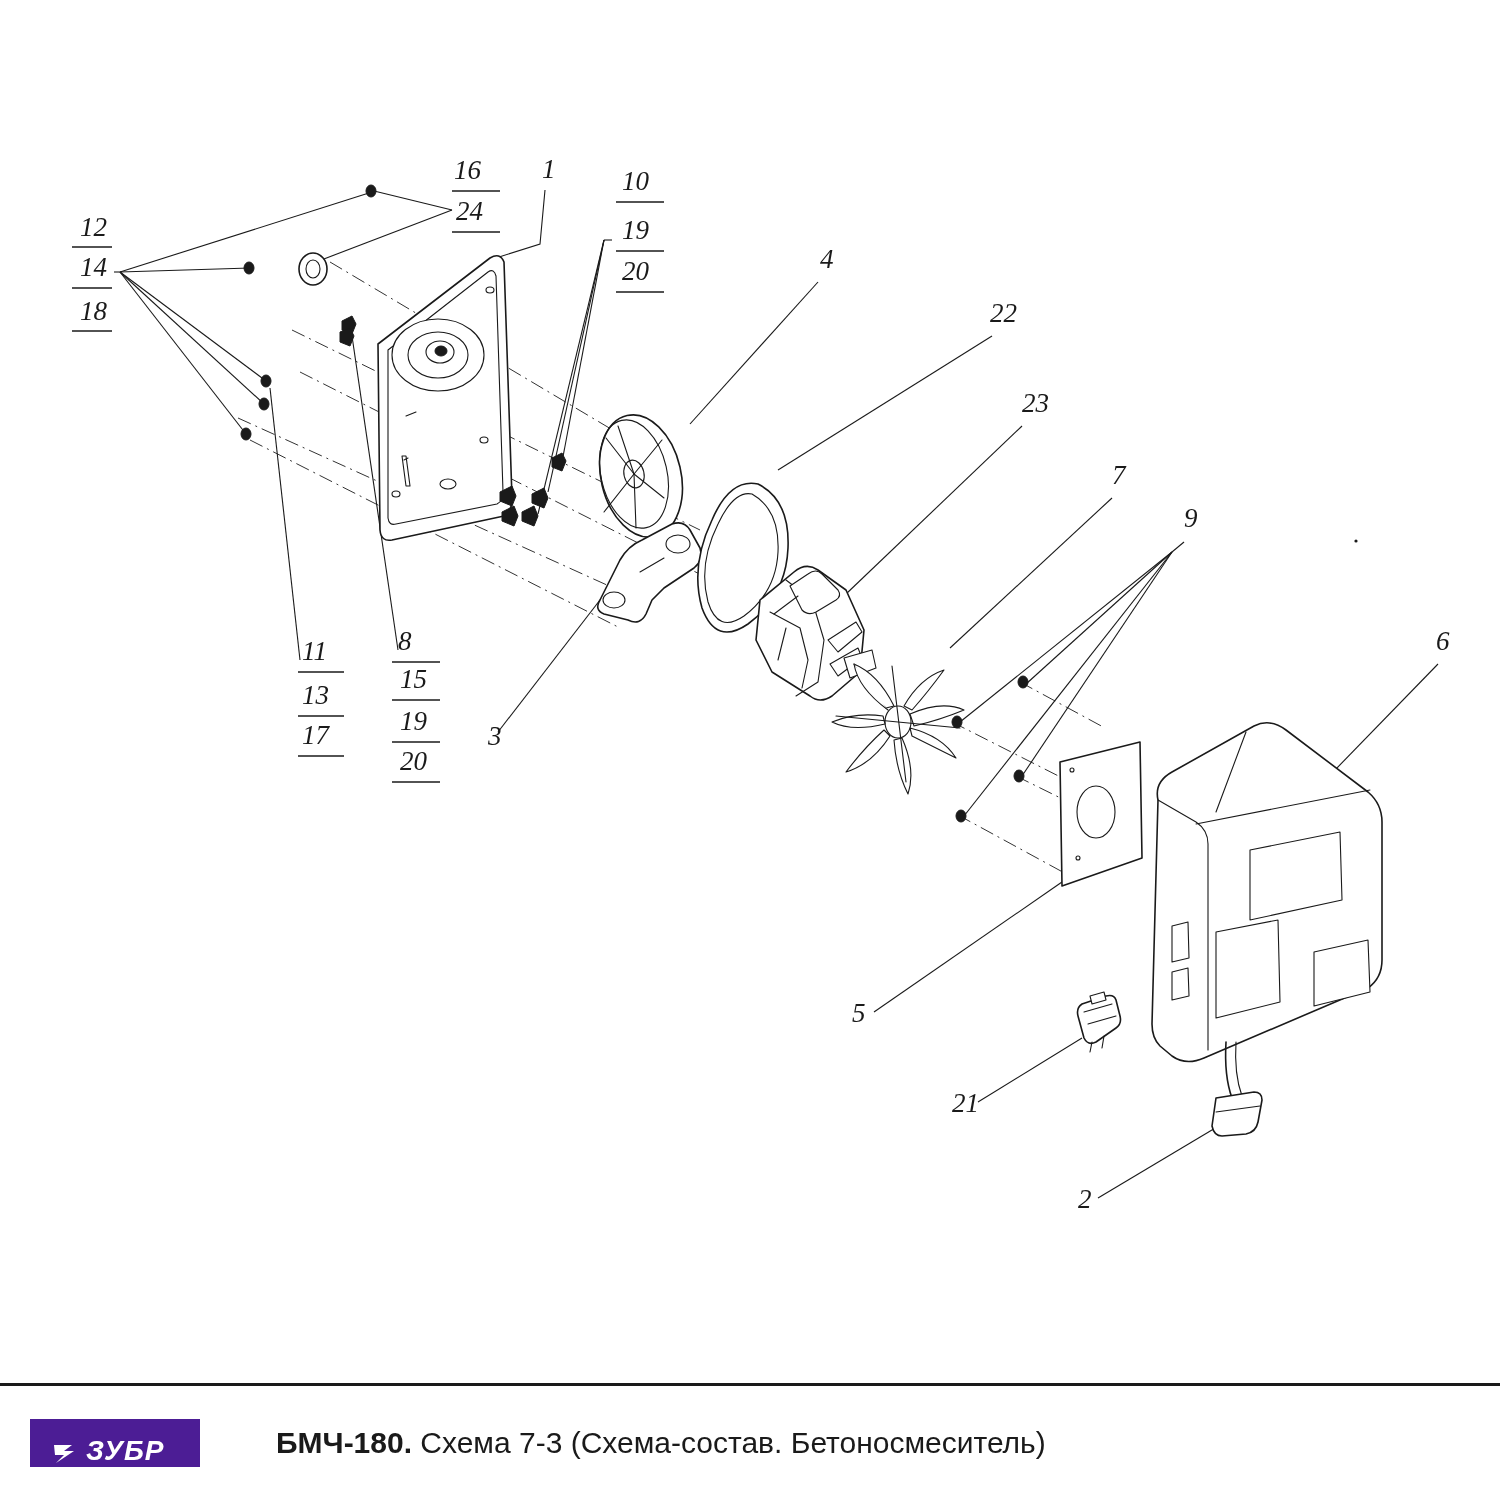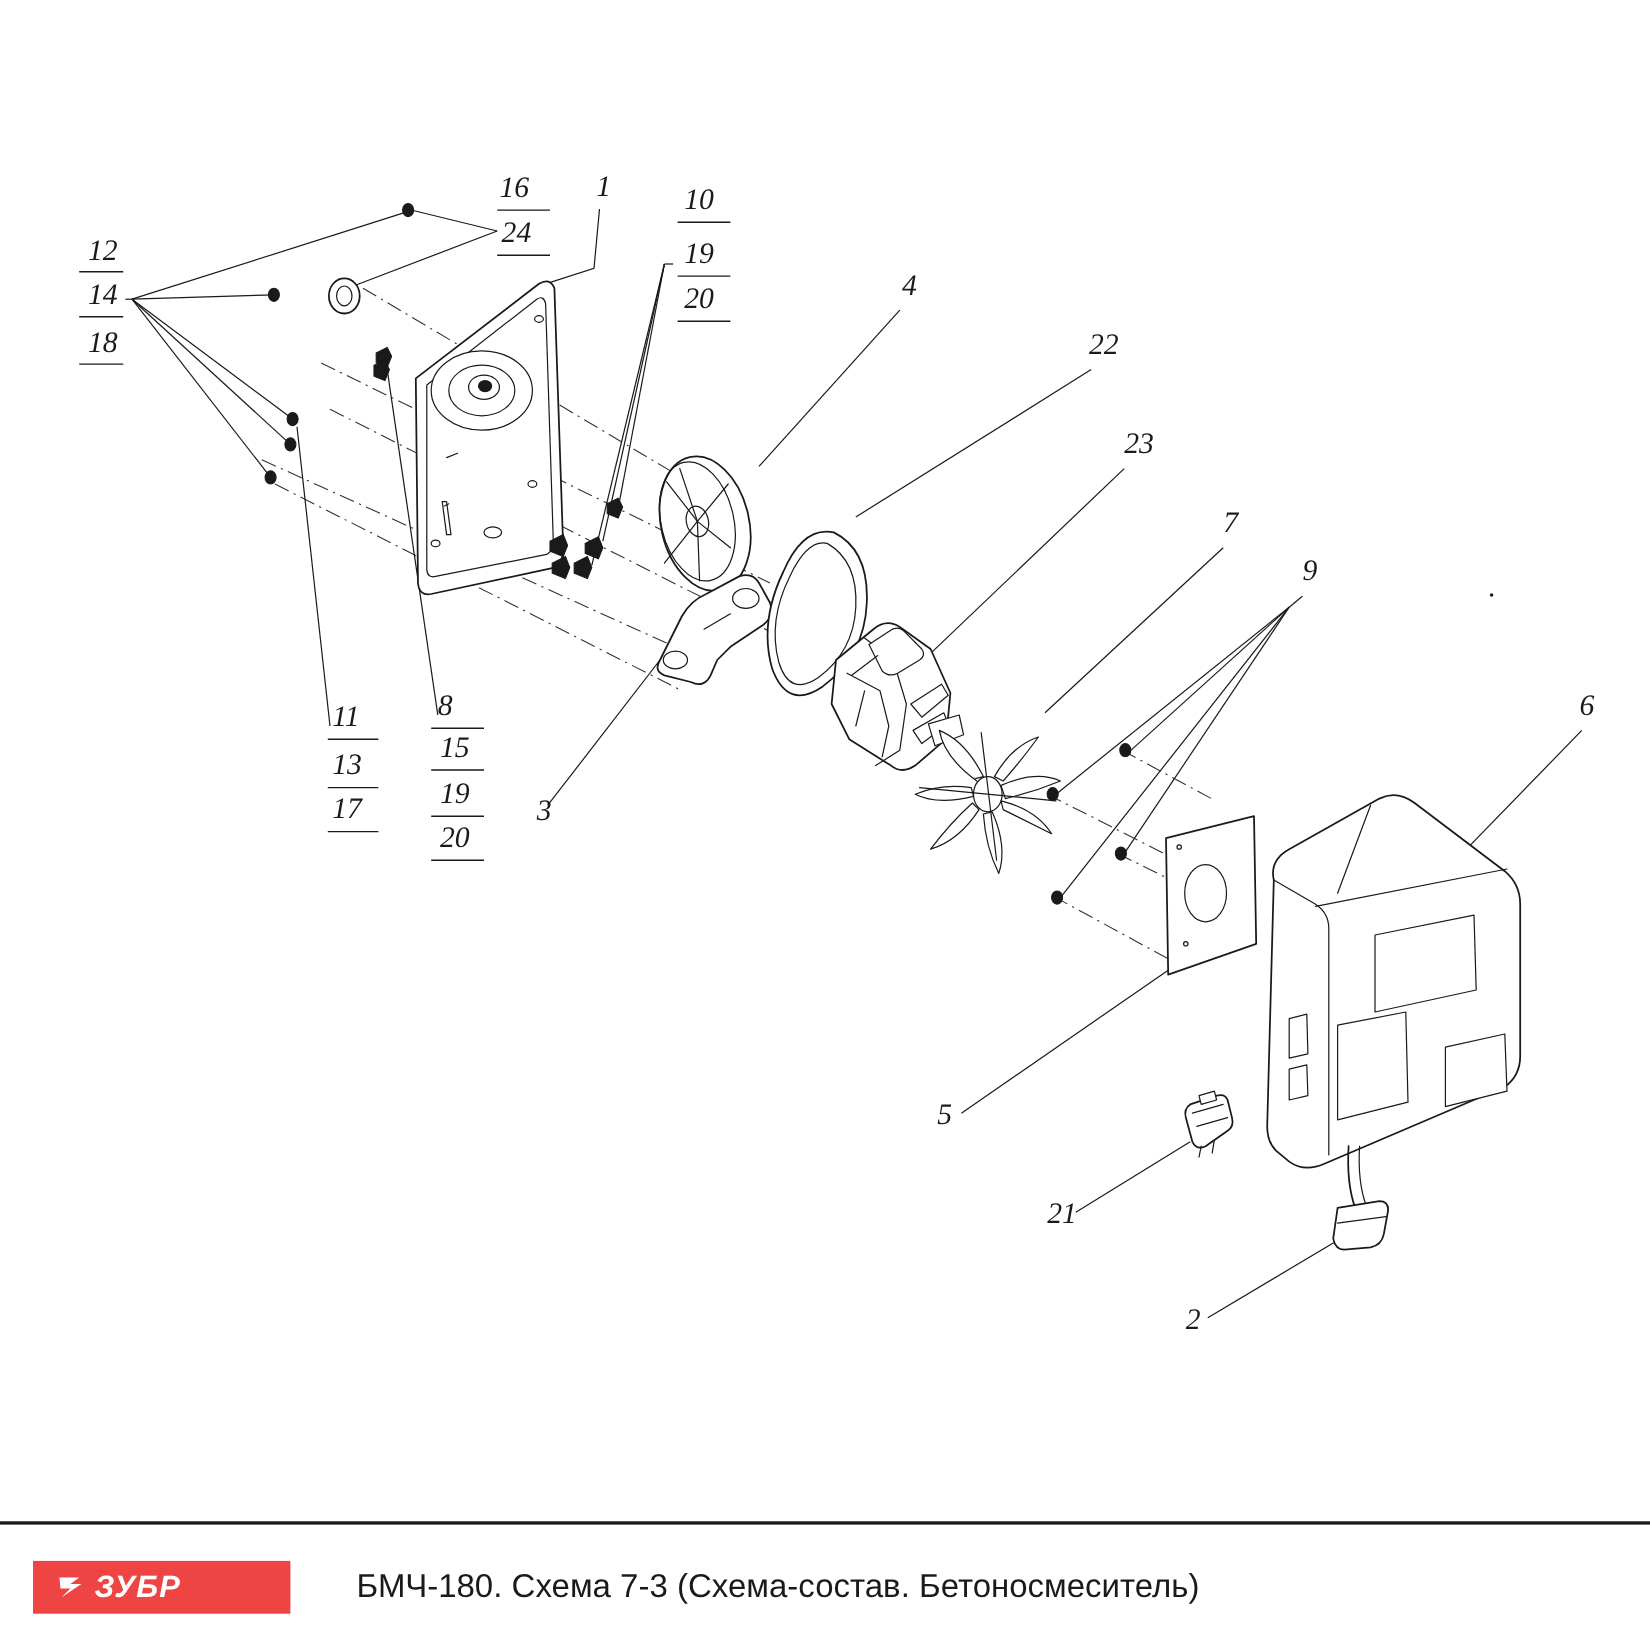--- a/index.html
+++ b/index.html
@@ -94,26 +94,26 @@
   #footer {
     position: absolute;
     left: 0;
     top: 1386px;
     width: 1500px;
     height: 114px;
     display: flex;
     align-items: center;
   }
   #brand-logo {
-    width: 234px;
+    width: 170px;
     height: 48px;
     margin-left: 30px;
-    background: #ef4444;
+    background: #4c1d95;
     display: flex;
-    align-items: center;
+    align-items: flex-end;
     justify-content: flex-start;
     position: relative;
   }
   #brand-arrow {
     margin-left: 22px;
     width: 26px;
     height: 26px;
     position: relative;
   }
   #brand-name {
@@ -124,21 +124,22 @@
     font-size: 28px;
     letter-spacing: 1px;
     margin-left: 8px;
   }
   #footer-text {
     margin-left: 60px;
     font-size: 30px;
     white-space: nowrap;
   }
   #footer-model {
-    font-weight: normal;
+    font-weight: bold;
+    margin-left: 16px;
   }
   #footer-desc {
     font-weight: normal;
   }
 </style>
 </head>
 <body>
 
 <div id="sheet">
 

